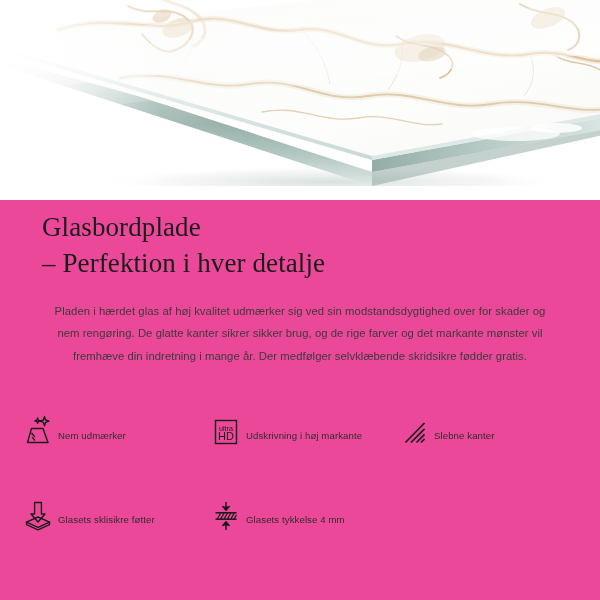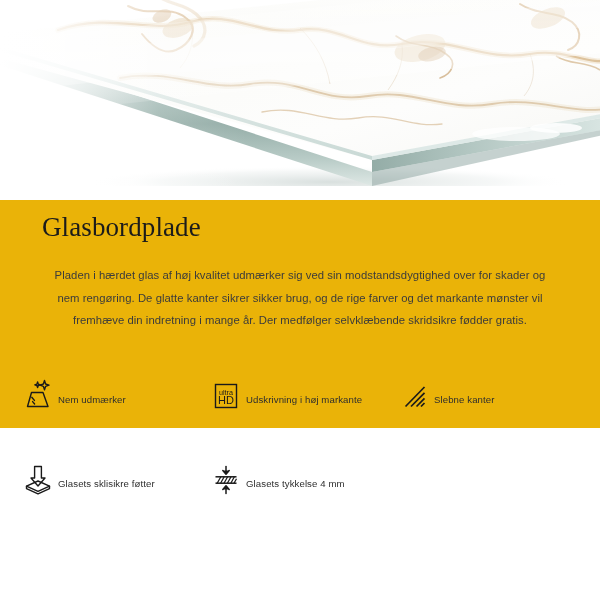--- a/index.html
+++ b/index.html
@@ -11,22 +11,22 @@
     height: 600px;
     overflow: hidden;
     background: #ffffff;
     font-family: "Liberation Sans", sans-serif;
     -webkit-font-smoothing: antialiased;
   }
 
   .page {
     position: relative;
     width: 600px;
-    height: 428px;
-    background: #eab308;
+    height: 600px;
+    background: #ec4899;
   }
 
   
   .hero {
     position: relative;
     width: 600px;
     height: 200px;
     overflow: hidden;
     background: #ffffff;
   }
@@ -218,20 +218,21 @@
       <rect x="0" y="0" width="330" height="200" fill="url(#fadeLeft)"></rect>
       <rect x="0" y="0" width="600" height="90" fill="url(#fadeTop)"></rect>
       <rect x="0" y="186" width="600" height="14" fill="#ffffff"></rect>
     </svg>
   </div>
 
   <div class="content">
 
     <h1 class="headline">
       <span class="line">Glasbordplade</span>
+      <span class="line">– Perfektion i hver detalje</span>
     </h1>
 
     <p class="body-copy">Pladen i hærdet glas af høj kvalitet udmærker sig ved sin modstandsdygtighed over for skader og nem rengøring. De glatte kanter sikrer sikker brug, og de rige farver og det markante mønster vil fremhæve din indretning i mange år. Der medfølger selvklæbende skridsikre fødder gratis.</p>
   </div>
 
   <div class="features">
 
     <div class="feature">
       <div class="feature-icon">
         <svg width="40" height="40" viewBox="0 0 40 40" fill="none" stroke="#1a1a1a" stroke-width="1.4" stroke-linecap="round" stroke-linejoin="round">

